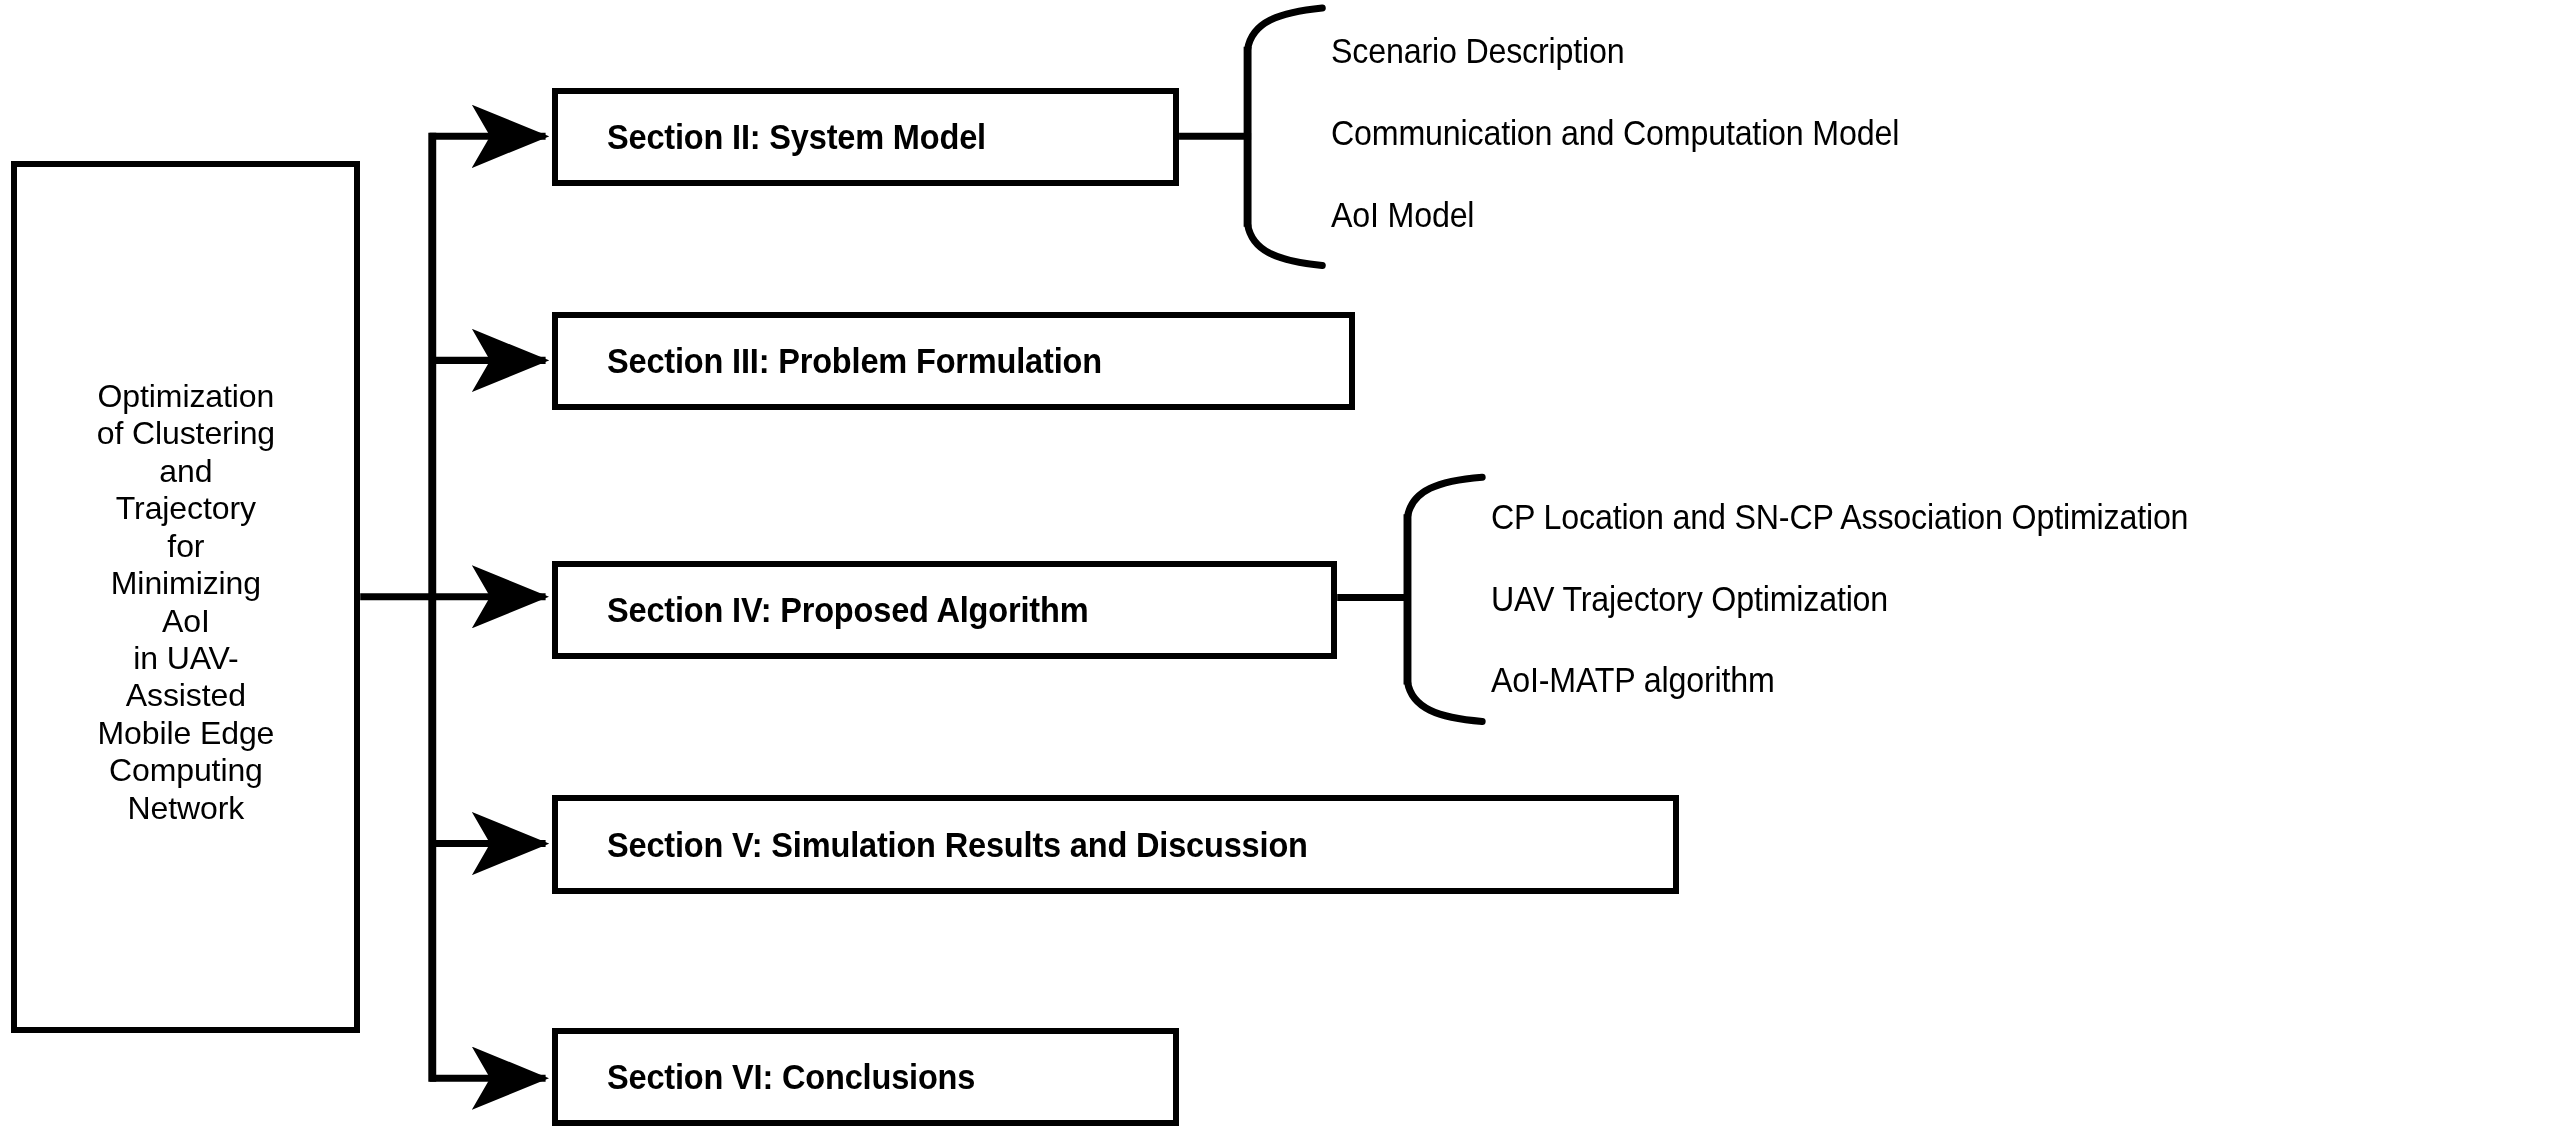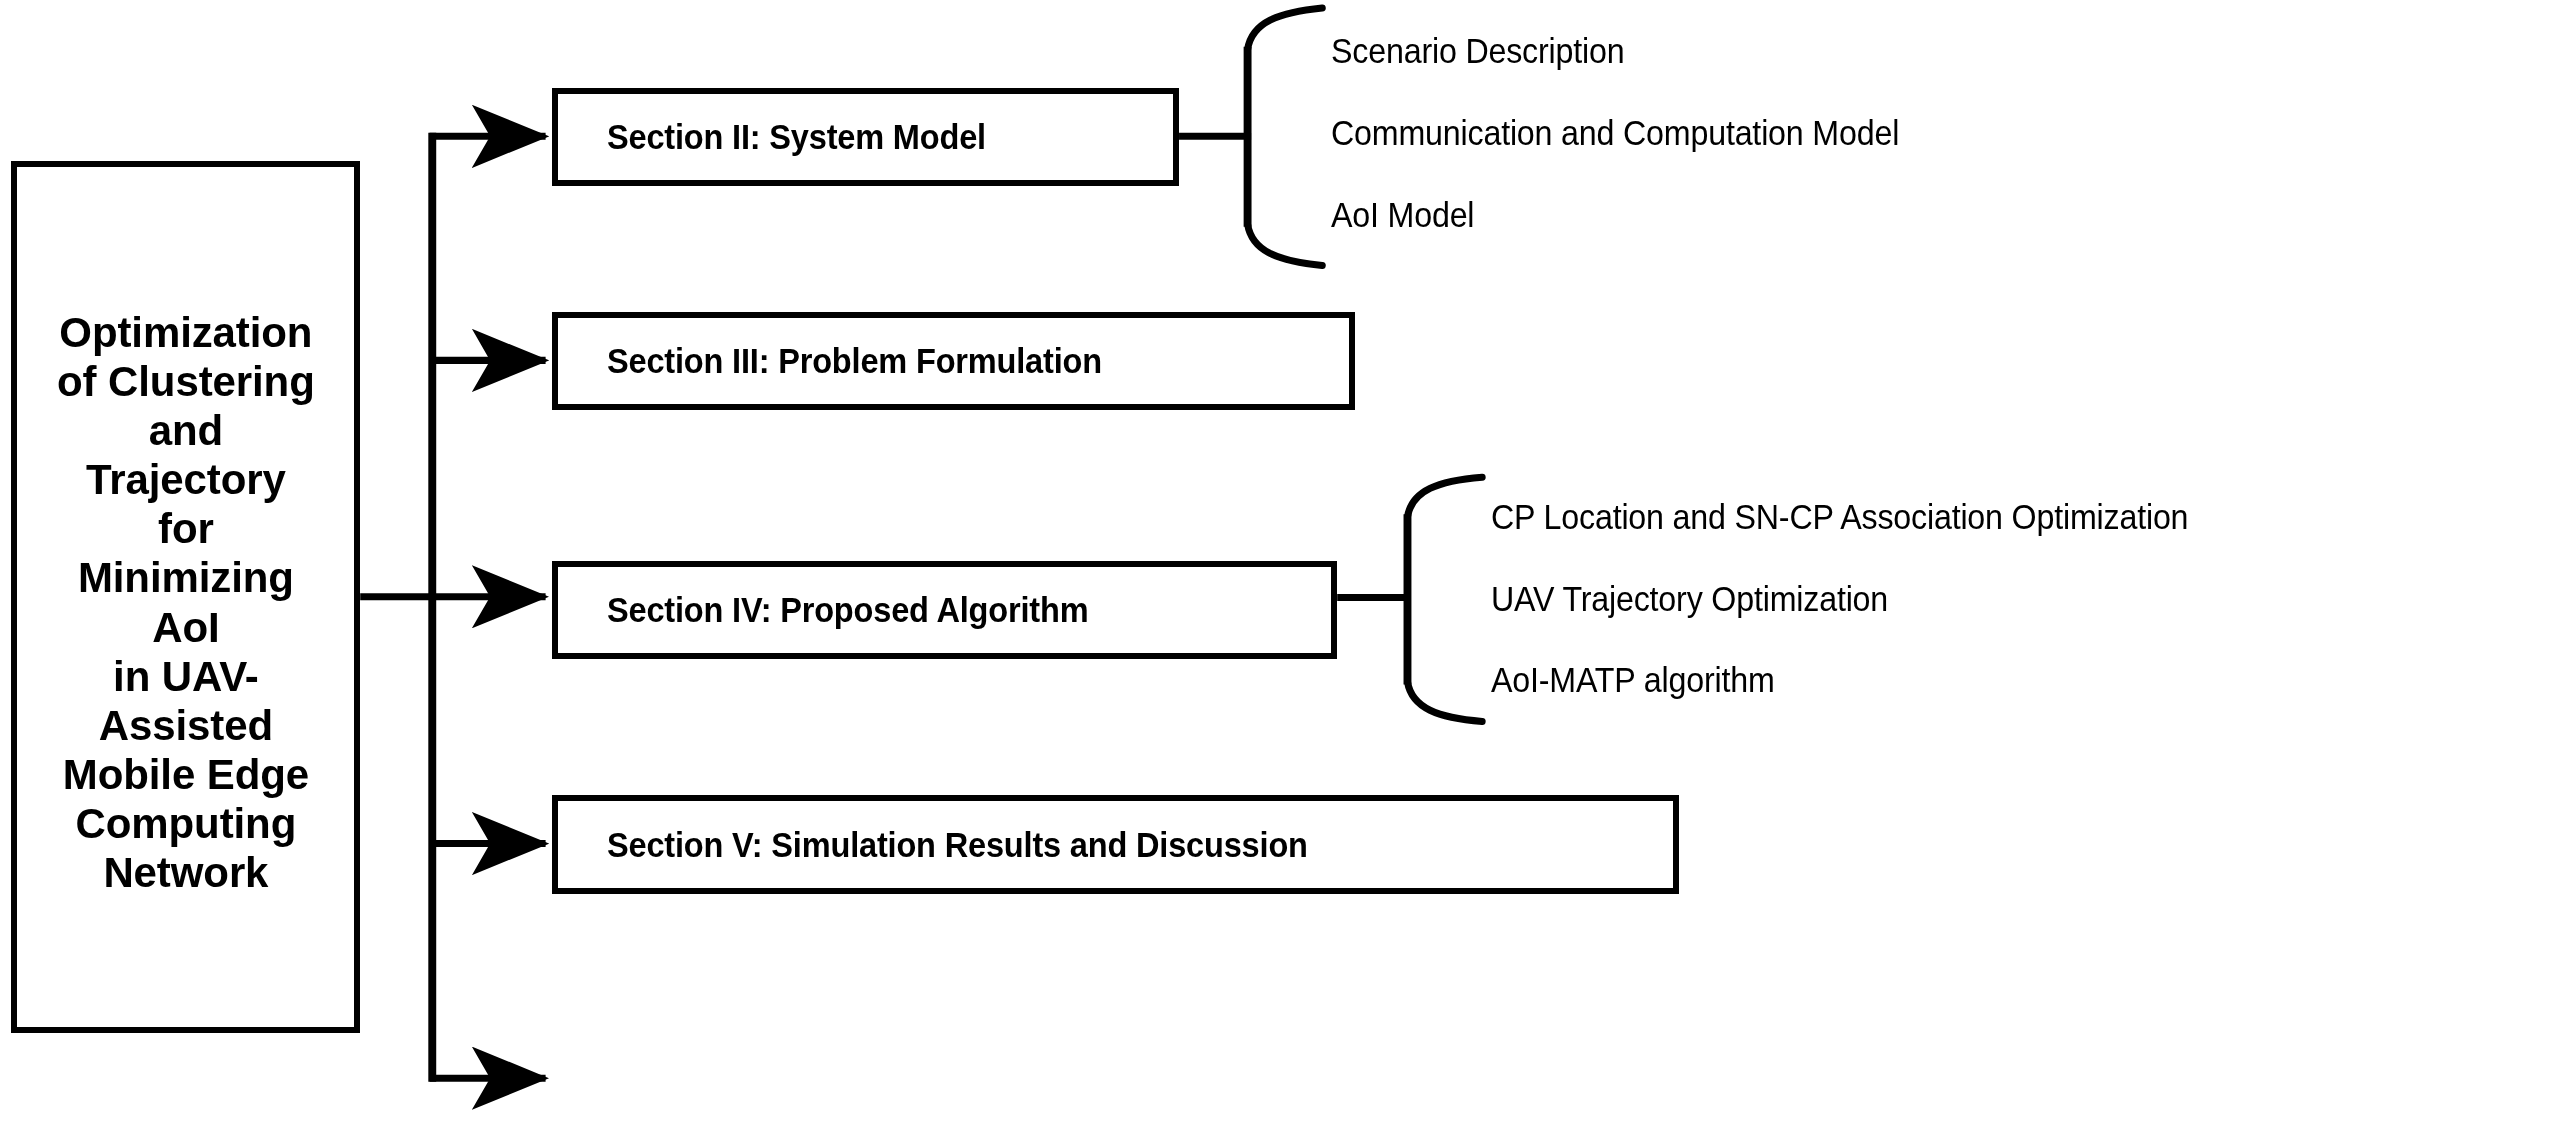--- a/index.html
+++ b/index.html
@@ -32,22 +32,22 @@
     width: 349px;
     height: 872px;
     border: 6.2px solid #000000;
     box-sizing: border-box;
     display: flex;
     align-items: center;
     justify-content: center;
     background: #ffffff;
   }
   .root-box-label {
-    font-size: 42px;
-    font-weight: bold;
+    font-size: 32px;
+    font-weight: normal;
     line-height: 1.17;
     text-align: center;
     white-space: pre-line;
     letter-spacing: -0.1px;
     margin-top: 11px;
   }
 
   
   .section-box {
     position: absolute;
@@ -143,20 +143,23 @@
   </div>
 
   <div class="section-box" id="box-sec4">
     <span class="section-box-label">Section IV: Proposed Algorithm</span>
   </div>
 
   <div class="section-box" id="box-sec5">
     <span class="section-box-label">Section V: Simulation Results and Discussion</span>
   </div>
 
+  <div class="section-box" id="box-sec6">
+    <span class="section-box-label">Section VI: Conclusions</span>
+  </div>
 
   <div class="subitem" style="left:1331px; top:33px;">Scenario Description</div>
   <div class="subitem" style="left:1331px; top:115px;">Communication and Computation Model</div>
   <div class="subitem" style="left:1331px; top:197px;">AoI Model</div>
 
   <div class="subitem" style="left:1491px; top:499px;">CP Location and SN-CP Association Optimization</div>
   <div class="subitem" style="left:1491px; top:581px;">UAV Trajectory Optimization</div>
   <div class="subitem" style="left:1491px; top:662px;">AoI-MATP algorithm</div>
 
 </div>

